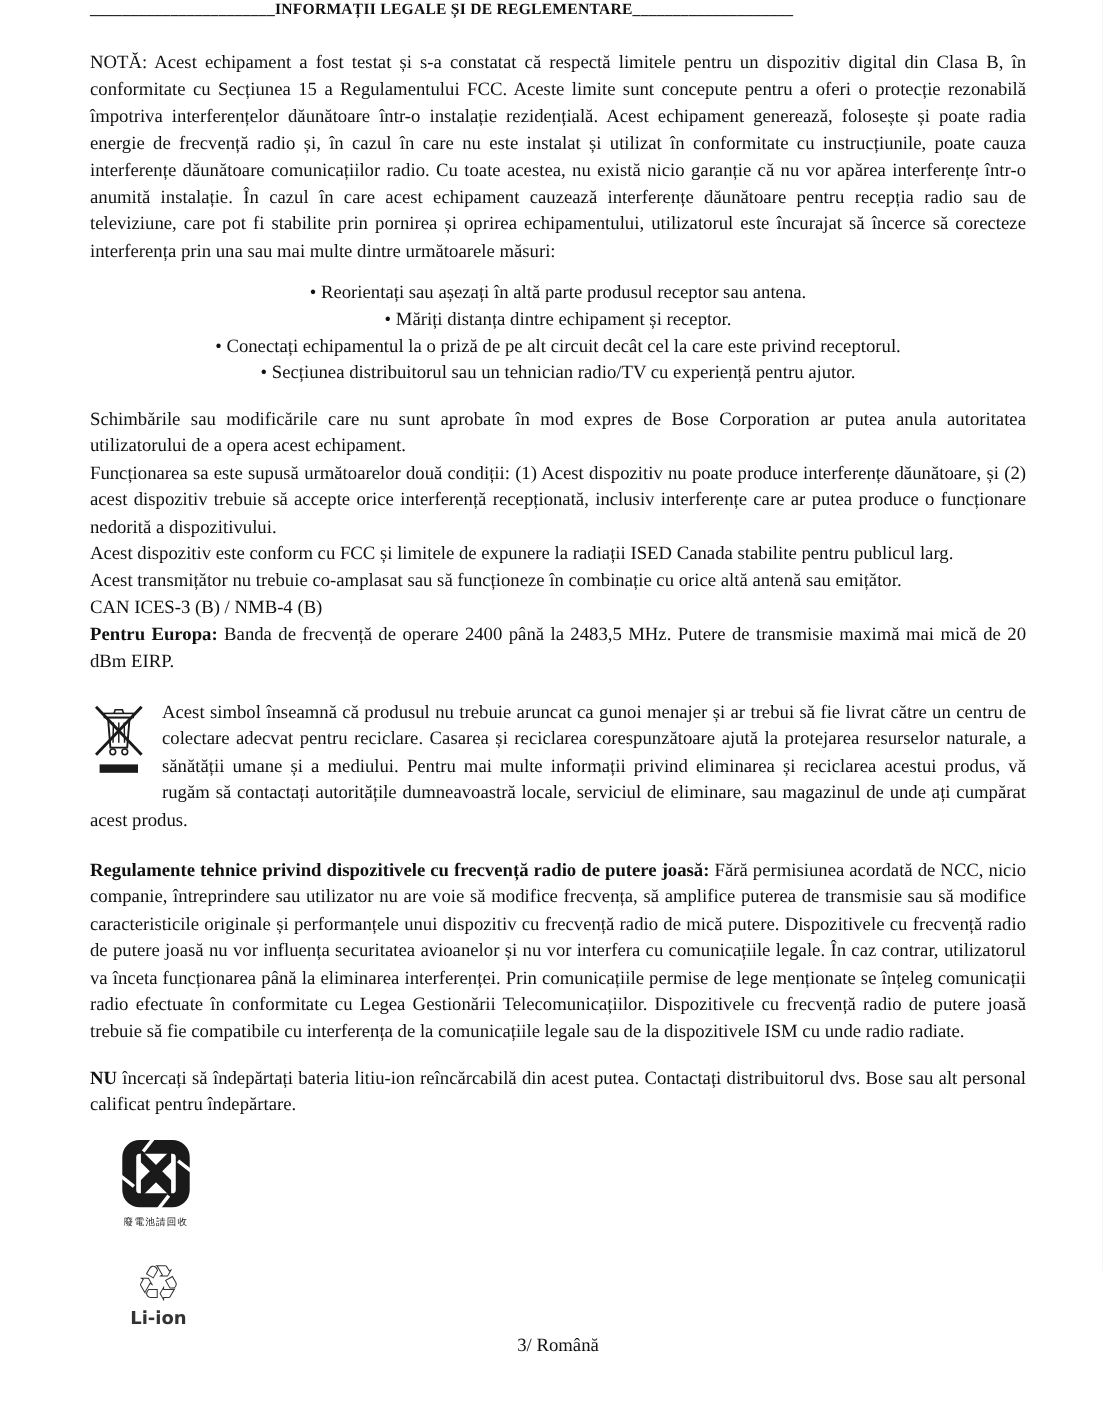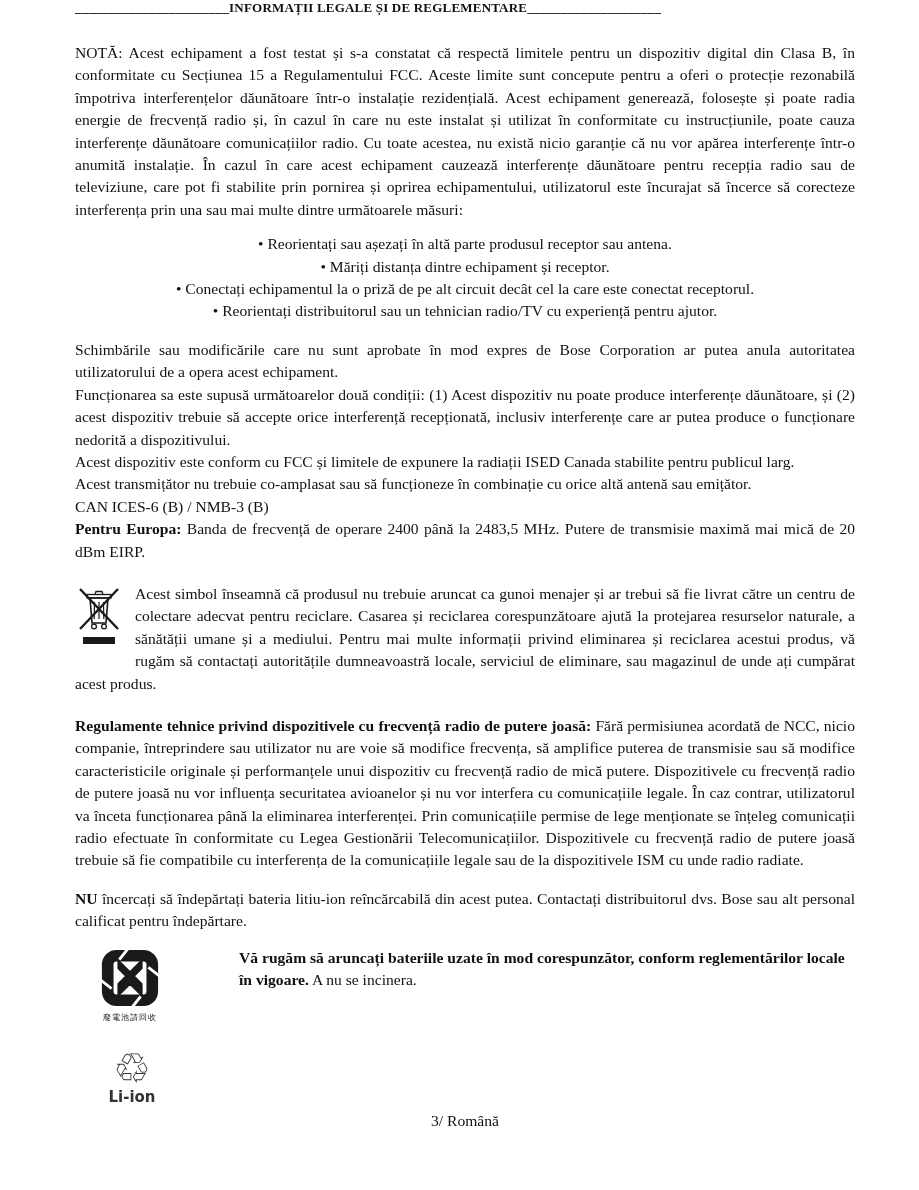--- a/index.html
+++ b/index.html
@@ -112,31 +112,31 @@
 
     <div style="height:26px"></div>
 
     <p class="body">NOTĂ: Acest echipament a fost testat și s-a constatat că respectă limitele pentru un dispozitiv digital din Clasa B, în conformitate cu Secțiunea 15 a Regulamentului FCC. Aceste limite sunt concepute pentru a oferi o protecție rezonabilă împotriva interferențelor dăunătoare într-o instalație rezidențială. Acest echipament generează, folosește și poate radia energie de frecvență radio și, în cazul în care nu este instalat și utilizat în conformitate cu instrucțiunile, poate cauza interferențe dăunătoare comunicațiilor radio. Cu toate acestea, nu există nicio garanție că nu vor apărea interferențe într-o anumită instalație. În cazul în care acest echipament cauzează interferențe dăunătoare pentru recepția radio sau de televiziune, care pot fi stabilite prin pornirea și oprirea echipamentului, utilizatorul este încurajat să încerce să corecteze interferența prin una sau mai multe dintre următoarele măsuri:</p>
 
     <div class="gap-sm"></div>
 
     <ul class="bullets">
       <li>Reorientați sau așezați în altă parte produsul receptor sau antena.</li>
       <li>Măriți distanța dintre echipament și receptor.</li>
-      <li>Conectați echipamentul la o priză de pe alt circuit decât cel la care este conectat receptorul.</li>
-      <li>Reorientați distribuitorul sau un tehnician radio/TV cu experiență pentru ajutor.</li>
+      <li>Conectați echipamentul la o priză de pe alt circuit decât cel la care este privind receptorul.</li>
+      <li>Secțiunea distribuitorul sau un tehnician radio/TV cu experiență pentru ajutor.</li>
     </ul>
 
     <div class="gap-md"></div>
 
     <p class="body">Schimbările sau modificările care nu sunt aprobate în mod expres de Bose Corporation ar putea anula autoritatea utilizatorului de a opera acest echipament.</p>
     <p class="body">Funcționarea sa este supusă următoarelor două condiții: (1) Acest dispozitiv nu poate produce interferențe dăunătoare, și (2) acest dispozitiv trebuie să accepte orice interferență recepționată, inclusiv interferențe care ar putea produce o funcționare nedorită a dispozitivului.</p>
     <p class="body noj">Acest dispozitiv este conform cu FCC și limitele de expunere la radiații ISED Canada stabilite pentru publicul larg.</p>
     <p class="body noj">Acest transmițător nu trebuie co-amplasat sau să funcționeze în combinație cu orice altă antenă sau emițător.</p>
-    <p class="body noj">CAN ICES-6 (B) / NMB-3 (B)</p>
+    <p class="body noj">CAN ICES-3 (B) / NMB-4 (B)</p>
     <p class="body"><b class="lead">Pentru Europa:</b><span> Banda de frecvență de operare 2400 până la 2483,5 MHz. Putere de transmisie maximă mai mică de 20 dBm EIRP.</span></p>
 
     <div class="gap-lg"></div>
 
     <div class="weee-wrap">
       <svg class="weee-icon" viewBox="0 0 44 66" xmlns="http://www.w3.org/2000/svg">
         <path d="M13 13 L31 13 L29 38 L15 38 Z" fill="none" stroke="#1a1a1a" stroke-width="1.6"></path>
         <rect x="10" y="9.5" width="24" height="3.4" fill="none" stroke="#1a1a1a" stroke-width="1.3"></rect>
         <path d="M18 9.5 L19 6.5 L25 6.5 L26 9.5" fill="none" stroke="#1a1a1a" stroke-width="1.3"></path>
         <line x1="17.5" y1="17" x2="17.2" y2="34" stroke="#1a1a1a" stroke-width="1.2"></line>
@@ -165,21 +165,20 @@
         <svg viewBox="0 0 64 64" width="62" height="62" xmlns="http://www.w3.org/2000/svg">
           <rect x="9" y="9" width="46" height="46" rx="9" fill="none" stroke="#1a1a1a" stroke-width="12"></rect>
           <line x1="32" y1="-1" x2="21" y2="13" stroke="#ffffff" stroke-width="3"></line>
           <line x1="65" y1="32" x2="51" y2="21" stroke="#ffffff" stroke-width="3"></line>
           <line x1="32" y1="65" x2="43" y2="51" stroke="#ffffff" stroke-width="3"></line>
           <line x1="-1" y1="32" x2="13" y2="43" stroke="#ffffff" stroke-width="3"></line>
           <path d="M20 14 L32 26 L44 14 L44 22 L36 30 L44 38 L44 50 L32 38 L20 50 L20 38 L28 30 L20 22 Z" fill="#1a1a1a" stroke="#1a1a1a" stroke-width="2" stroke-linejoin="round"></path>
         </svg>
         <div class="tw-caption">廢電池請回收</div>
       </div>
-      <div class="battery-text"><b class="lead">Vă rugăm să aruncați bateriile uzate în mod corespunzător, conform reglementărilor locale în vigoare.</b><span> A nu se incinera.</span></div>
     </div>
 
     <div class="liion-block">
       <div class="liion-glyph">♲</div>
       <div class="liion-label">Li-ion</div>
     </div>
 
     <div class="footer">3/ Română</div>
 
   </div>

